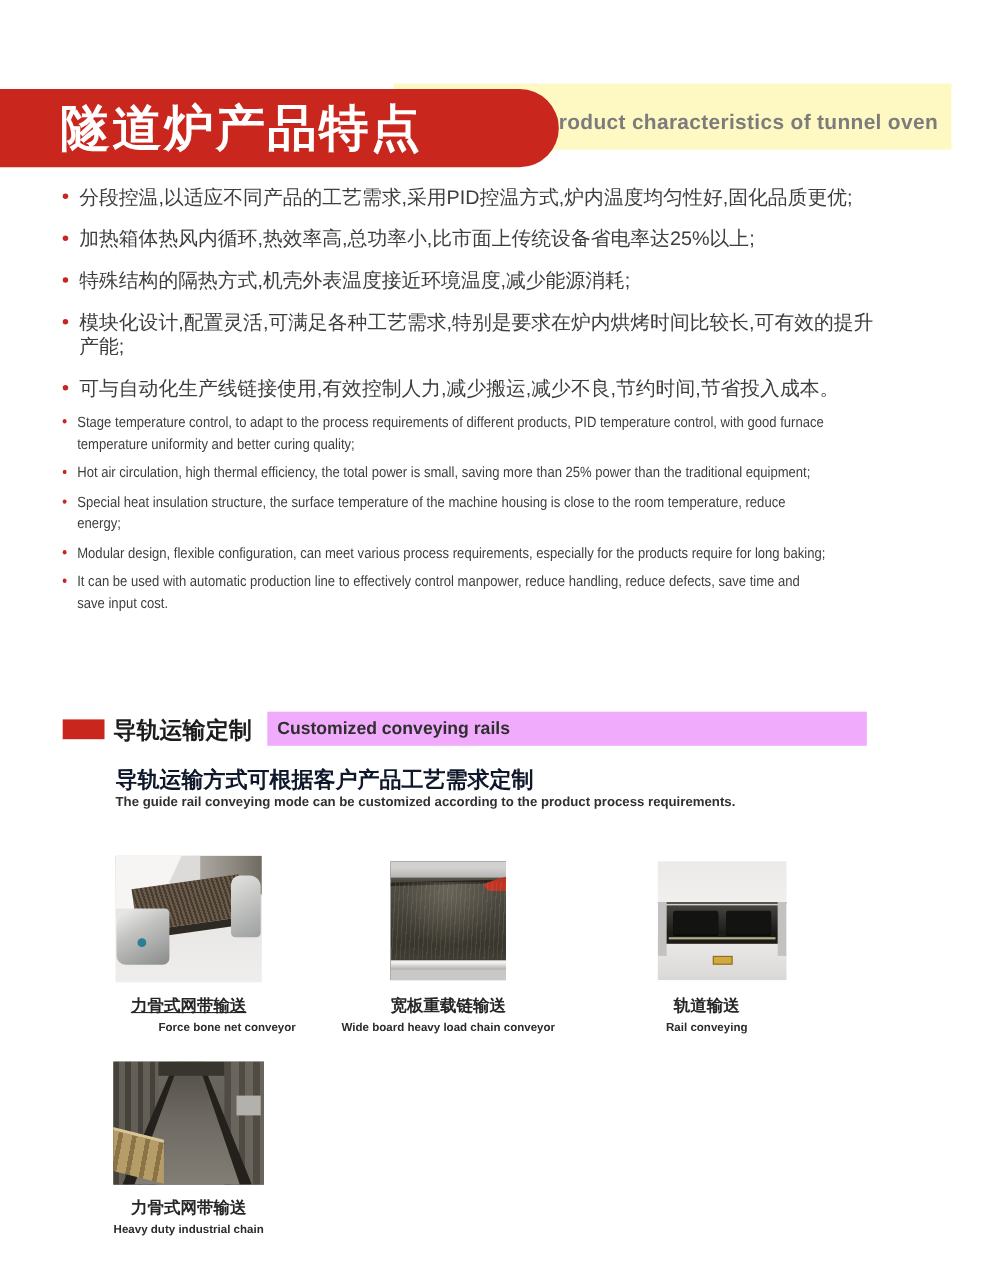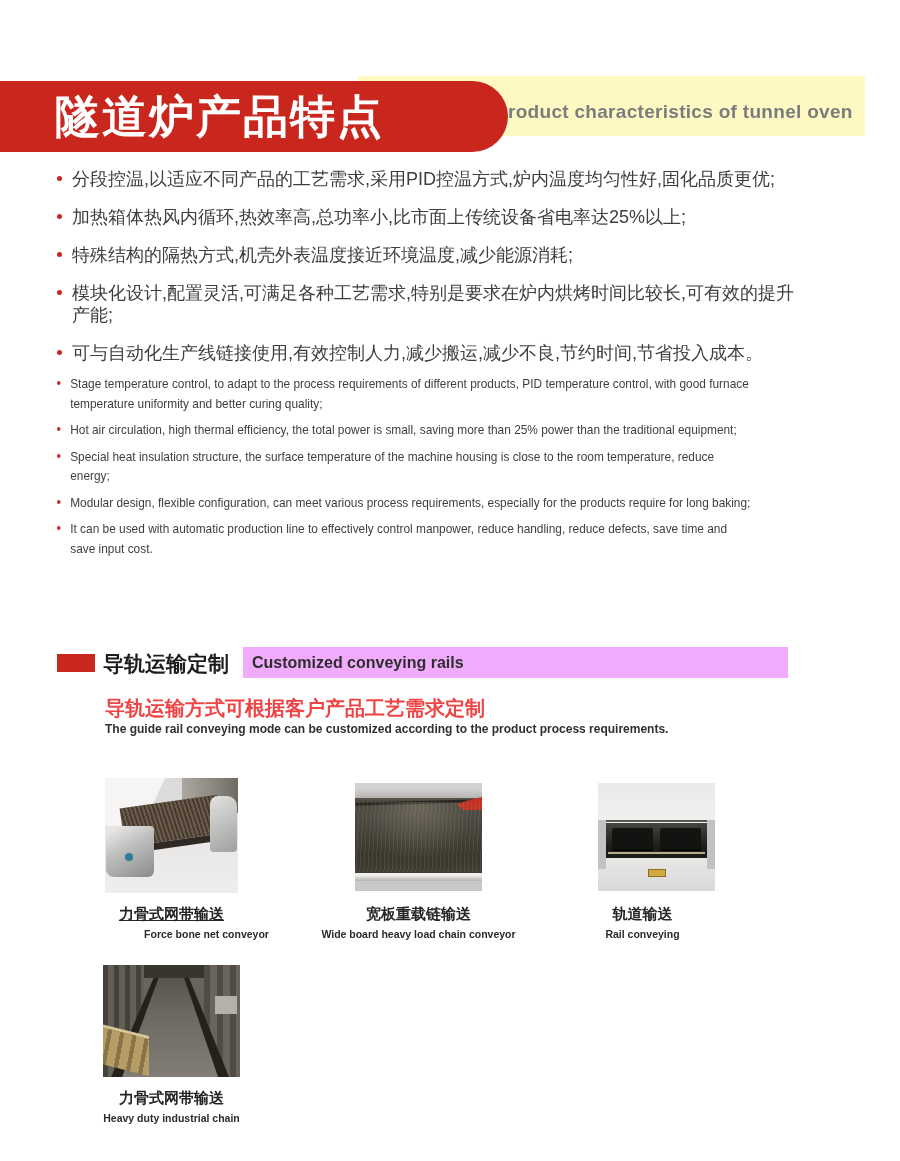--- a/index.html
+++ b/index.html
@@ -20,33 +20,33 @@
   .list-zh li::before { content:''; position:absolute; left:0; top:8px; width:5px; height:5px; border-radius:50%; background:#c5281f; }
   .list-en { position:absolute; left:57px; top:374px; width:790px; transform:scaleX(.88); transform-origin:left top; }
   .list-en li { position:relative; padding-left:15px; font-size:13.5px; line-height:19.5px; margin-bottom:7px; color:#3e3e3e; }
   .list-en li::before { content:''; position:absolute; left:0; top:7px; width:4px; height:4px; border-radius:50%; background:#c5281f; }
 
   
   .sec-marker { position:absolute; left:57px; top:654px; width:38px; height:18px; background:#c9261d; }
   .sec-title-zh { position:absolute; left:103px; top:650px; font-size:21px; font-weight:bold; color:#1c1c1c; white-space:nowrap; }
   .sec-bar { position:absolute; left:243px; top:647px; width:545px; height:31px; background:#f0abfc; }
   .sec-bar span { display:block; line-height:31px; padding-left:9px; font-size:16px; font-weight:bold; color:#2e2e2e; white-space:nowrap; }
-  .sub-zh { position:absolute; left:105px; top:695px; font-size:20px; font-weight:bold; color:#ef4444; white-space:nowrap; }
+  .sub-zh { position:absolute; left:105px; top:695px; font-size:20px; font-weight:bold; color:#0f172a; white-space:nowrap; }
   .sub-en { position:absolute; left:105px; top:722px; font-size:12px; font-weight:bold; color:#303030; white-space:nowrap; }
 
   
   .fig { position:absolute; }
   .photo { position:relative; width:100%; overflow:hidden; }
   .photo div { position:absolute; }
   .cap-zh, .cap-en { position:absolute; left:50%; transform:translateX(-50%); white-space:nowrap; text-align:center; }
   .cap-zh { font-size:15px; font-weight:bold; color:#262626; }
   .cap-en { font-size:10.5px; font-weight:bold; color:#2b2b2b; }
 
   .fig1 { left:105px; top:778px; width:133px; } .fig1 .photo { height:115px; } .fig1 .cap-zh{top:127px;text-decoration:underline;} .fig1 .cap-en{top:150px;margin-left:35px;}
-  .fig2 { left:355px; top:783px; width:127px; } .fig2 .photo { height:108px; } .fig2 .cap-zh{top:122px;} .fig2 .cap-en{top:145px;}
+  .fig2 { left:355px; top:783px; width:105px; } .fig2 .photo { height:108px; } .fig2 .cap-zh{top:122px;} .fig2 .cap-en{top:145px;}
   .fig3 { left:570px; top:783px; width:145px;padding-left:28px; } .fig3 .photo { height:108px; } .fig3 .cap-zh{top:122px;} .fig3 .cap-en{top:145px;}
   .fig4 { left:103px; top:965px; width:137px; } .fig4 .photo { height:112px; } .fig4 .cap-zh{top:124px;} .fig4 .cap-en{top:147px;}
   .fig5 { left:345px; top:965px; width:143px; } .fig5 .photo { height:113px; } .fig5 .cap-zh{top:124px;} .fig5 .cap-en{top:147px;}
 
   
   .p1 { background:linear-gradient(180deg,#c9c8c6 0%,#e6e5e3 40%,#efeeec 100%); }
   .p1 .a { right:0; top:0; width:52%; height:30%; background:linear-gradient(90deg,#b8b4ae,#8f8a82 60%,#6f6a62); }
   .p1 .b { left:0; top:0; width:58%; height:42%; background:linear-gradient(115deg,#f6f5f3 60%,#dcdbd9 61%); }
   .p1 .c { left:16%; right:10%; top:26%; height:40%; transform:rotate(-8deg); transform-origin:left bottom;
            background:repeating-linear-gradient(80deg,#6a5c4b 0 2px,#473c2f 2px 4px); border-bottom:7px solid #2f2924; }

